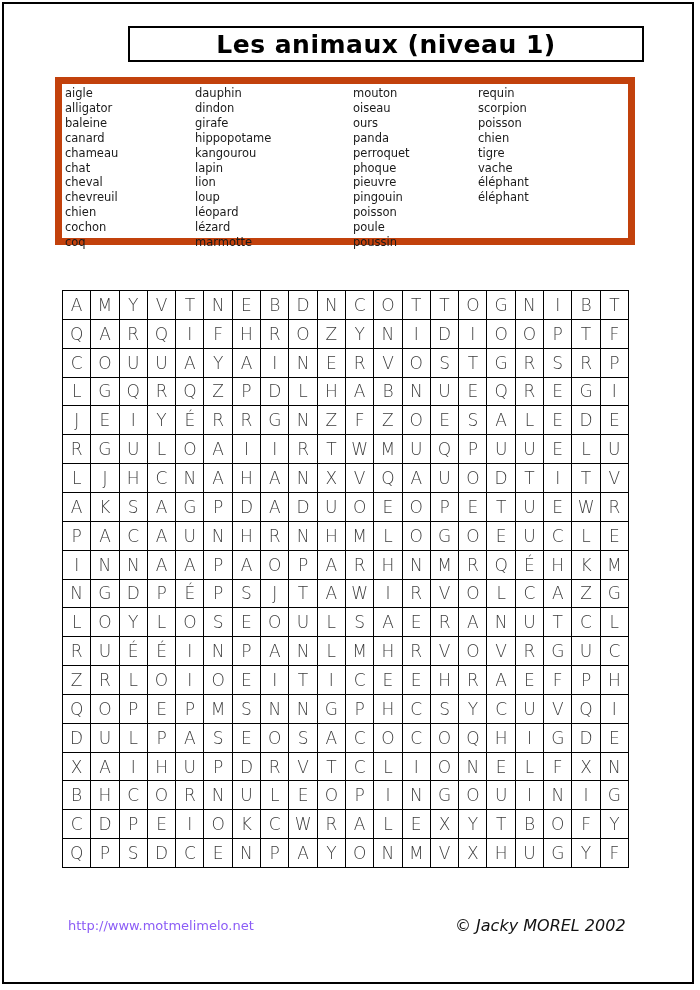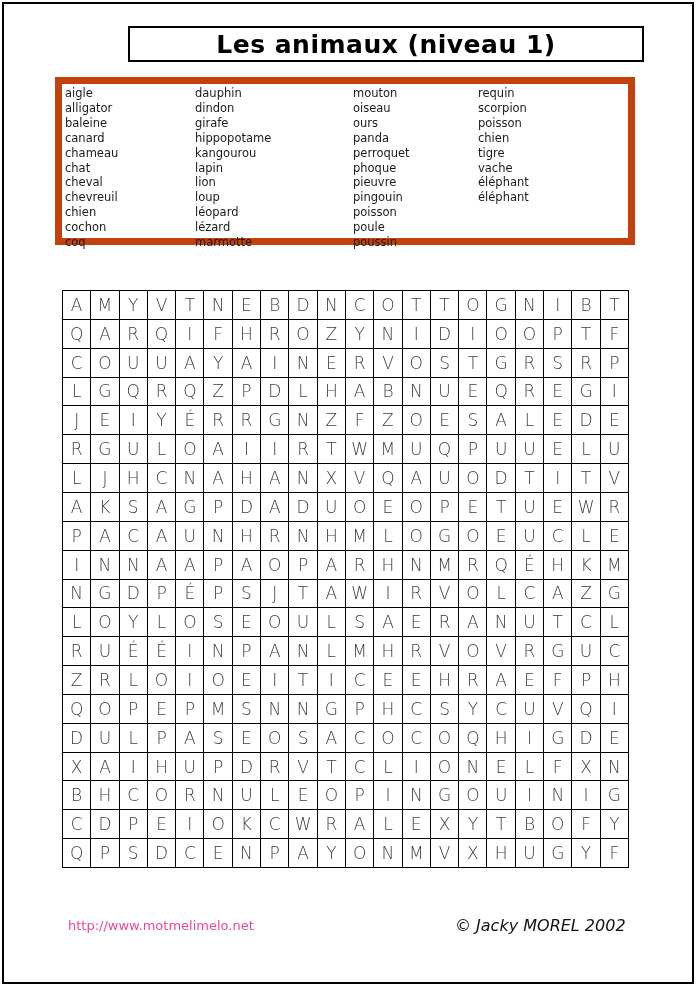--- a/index.html
+++ b/index.html
@@ -84,21 +84,21 @@
     font-size: 17px;
     font-weight: 300;
     color: #3d3d3d;
     font-family: "DejaVu Sans", sans-serif;
   }
   .footer-url {
     position: absolute;
     left: 68px;
     top: 918px;
     font-size: 13px;
-    color: #ec4899;
+    color: #8b5cf6;
   }
   .footer-copyright {
     position: absolute;
     left: 455px;
     top: 916px;
     font-size: 16px;
     font-style: italic;
     color: #111;
   }
 </style>

